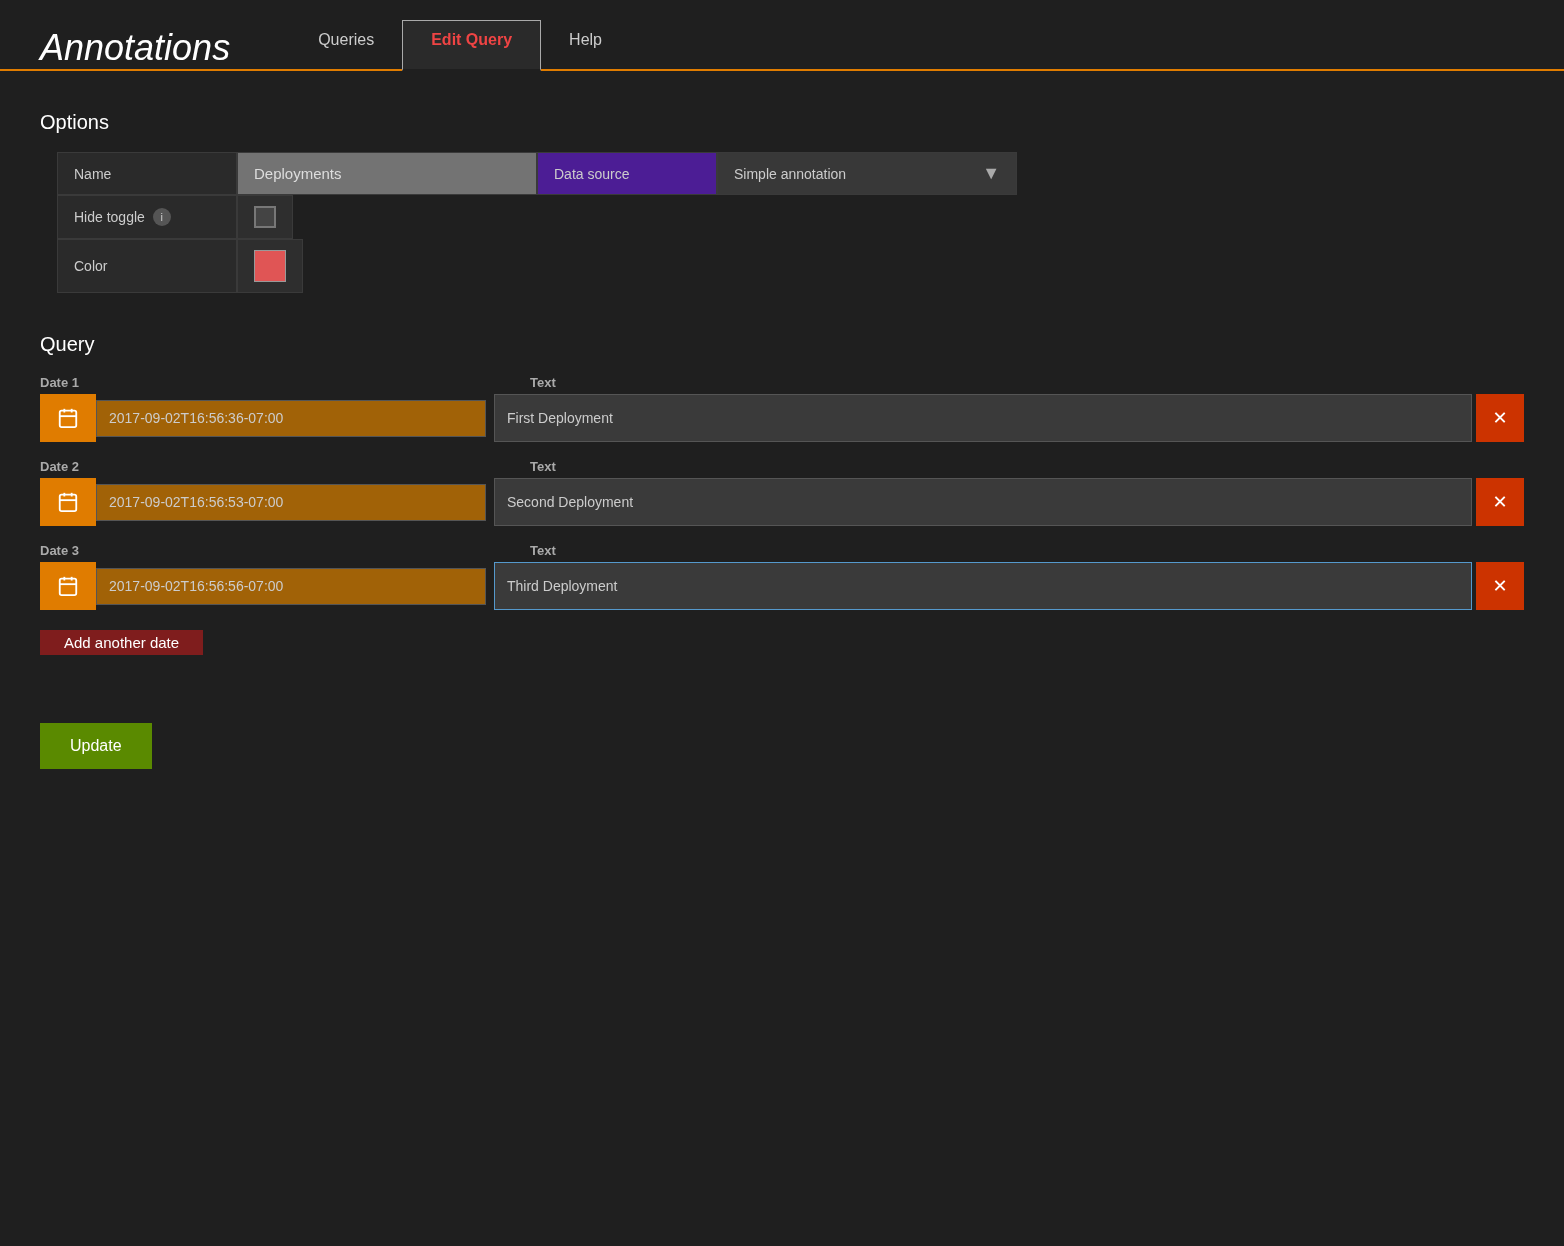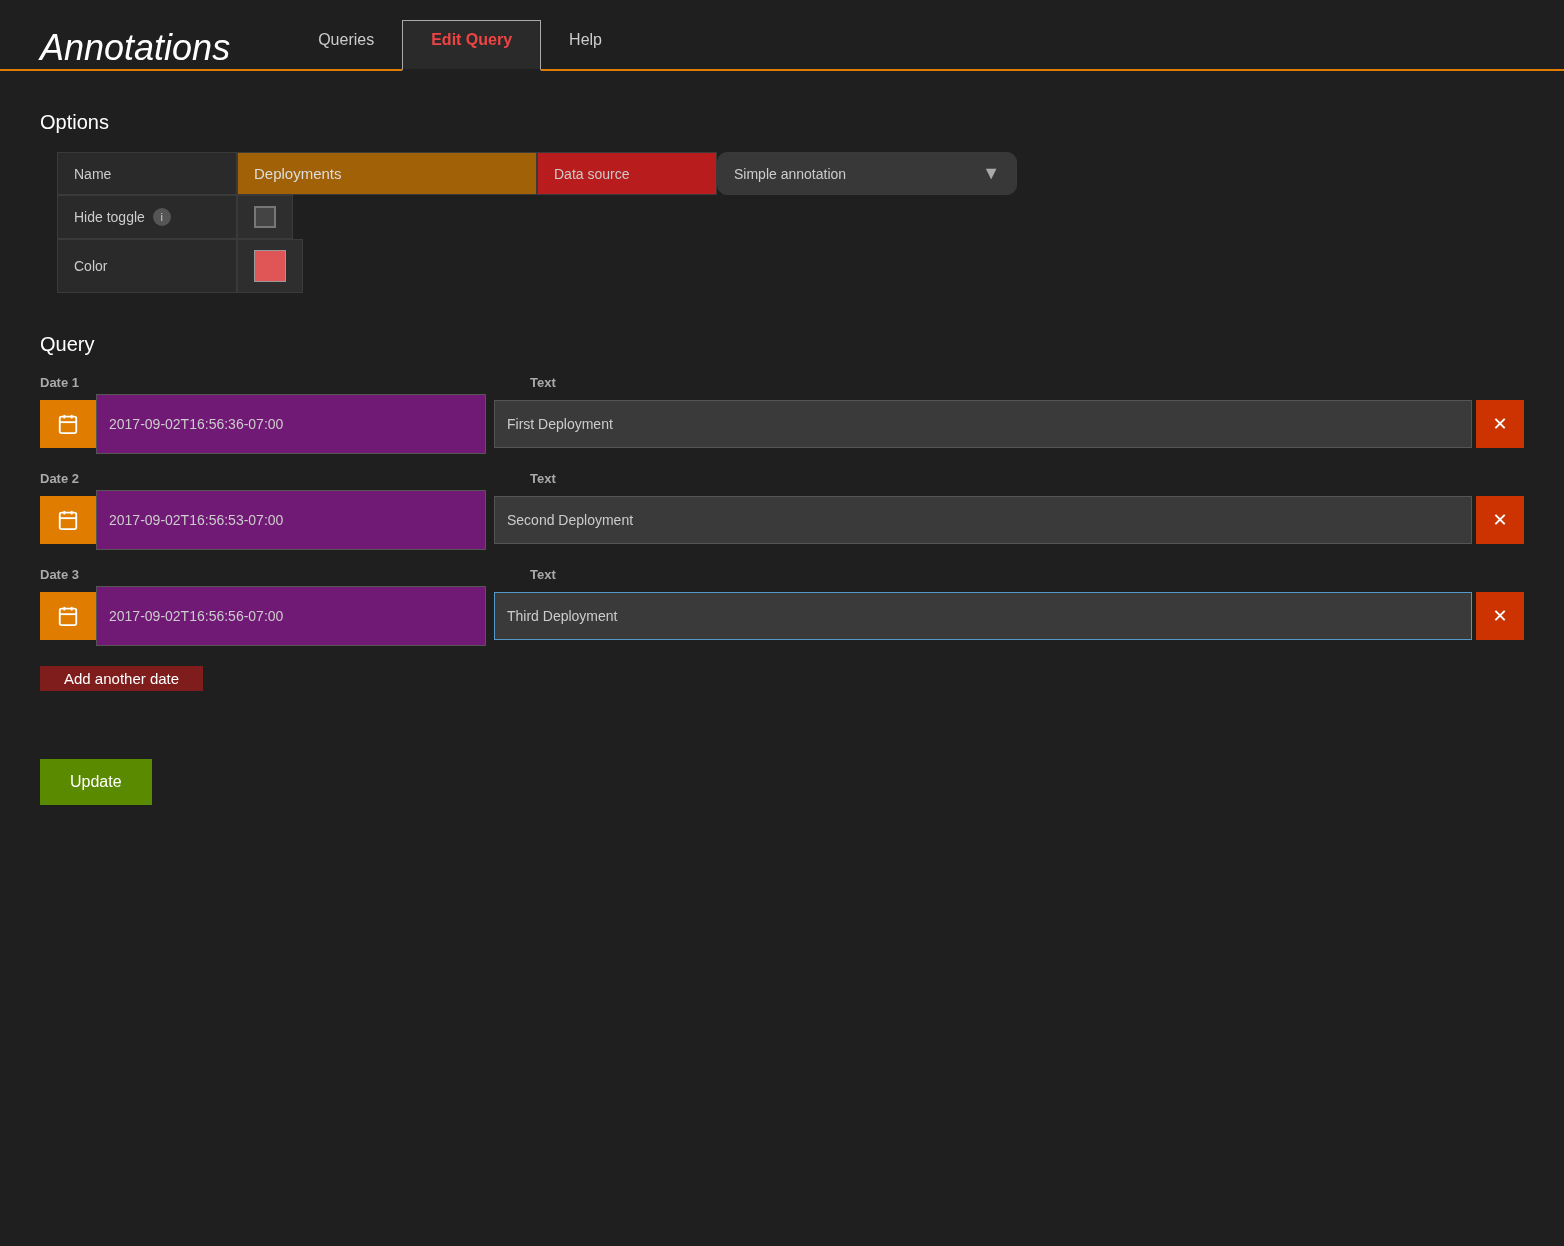--- a/index.html
+++ b/index.html
@@ -75,37 +75,36 @@
       align-items: center;
       color: #cccccc;
       font-size: 14px;
     }
     .options-cell.label {
       min-width: 180px;
       background: #2a2a2a;
     }
     .options-cell.name-value {
       min-width: 300px;
-      background: #a16207;
+      background: #737373;
       font-size: 15px;
       color: #dddddd;
     }
     .options-cell.datasource-label {
       min-width: 180px;
-      background: #b91c1c;
+      background: #4c1d95;
     }
     .options-cell.datasource-value {
       min-width: 300px;
       background: #383838;
       position: relative;
       display: flex;
       align-items: center;
       justify-content: space-between;
       cursor: pointer;
-      border-radius: 10px;
     }
     .dropdown-arrow {
       color: #aaaaaa;
       font-size: 18px;
     }
 
     .checkbox-cell {
       background: #2e2e2e;
       border: 1px solid #3a3a3a;
       padding: 10px 16px;
@@ -188,22 +187,22 @@
       cursor: pointer;
       display: flex;
       align-items: center;
       justify-content: center;
       color: #ffffff;
       font-size: 20px;
       flex-shrink: 0;
     }
     .date-input {
       width: 390px;
-      height: 60px;
-      background: #701a75;
+      height: 37px;
+      background: #a16207;
       border: 1px solid #555;
       color: #cccccc;
       padding: 0 12px;
       font-size: 14px;
       outline: none;
     }
     .text-input {
       flex: 1;
       height: 48px;
       background: #3a3a3a;

